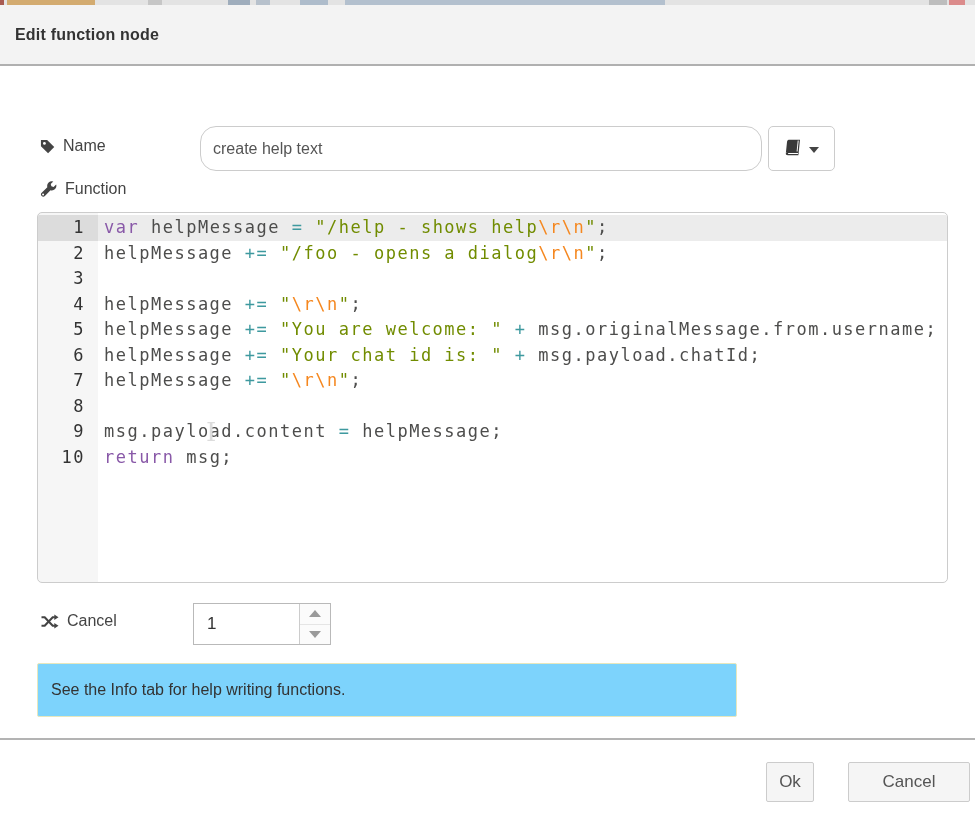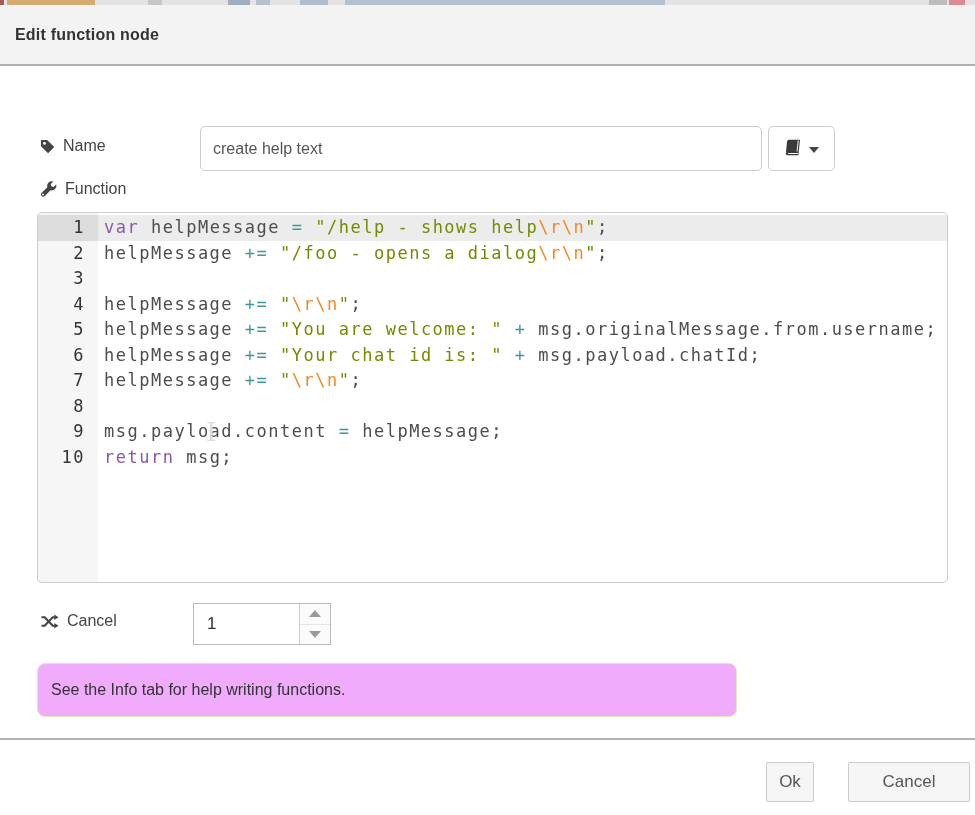--- a/index.html
+++ b/index.html
@@ -20,21 +20,21 @@
   }
   .dlg-title { font-size:16px; font-weight:bold; color:#333; letter-spacing:.2px; }
 
   
   .row-label { display:inline-flex; align-items:center; gap:8px; font-size:16px; color:#444; }
   .row-label svg { display:block; }
   .name-row { position:absolute; top:108px; left:37px; width:911px; height:45px;margin-top:18px; }
   .name-row .row-label { position:absolute; left:3px; top:11px; }
   .name-input {
     position:absolute; left:163px; top:0; width:562px; height:45px;
-    border:1px solid #ccc; border-radius:5px; padding:0 12px;
+    border:1px solid #ccc; border-radius:16px; padding:0 12px;
     font-family:"Liberation Sans", sans-serif; font-size:16px; color:#555; outline:none; background:#fff;
   }
   .lib-btn {
     position:absolute; left:731px; top:0; width:67px; height:45px;
     background:#fff; border:1px solid #ccc; border-radius:5px;
     display:flex; align-items:center; justify-content:center; gap:7px; cursor:pointer;
   }
 
   
   .func-label { position:absolute; top:180px; left:40px; }
@@ -80,21 +80,21 @@
     flex:1; background:#fbfbfb; border:none; cursor:pointer; position:relative;
     display:flex; align-items:center; justify-content:center; padding:0;
   }
   .spin-btn + .spin-btn { border-top:1px solid #e5e5e5; }
   .tri-up { width:0; height:0; border-left:6px solid transparent; border-right:6px solid transparent; border-bottom:7px solid #9a9a9a; }
   .tri-down { width:0; height:0; border-left:6px solid transparent; border-right:6px solid transparent; border-top:7px solid #9a9a9a; }
 
   
   .tip {
     position:absolute; top:663px; left:37px; width:700px; height:54px;
-    background:#f0abfc; border:1px solid #e7e7bd; border-radius:8px;
+    background:#7dd3fc; border:1px solid #e7e7bd; border-radius:2px;
     display:flex; align-items:center; padding-left:13px; font-size:16px; color:#333;
   }
 
   
   .footer-divider { position:absolute; top:738px; left:0; width:975px; height:2px; background:#b3b3b3; }
   .btn {
     position:absolute; top:762px; height:40px; background:#f5f5f5; border:1px solid #ccc;
     border-radius:2px; font-family:"Liberation Sans", sans-serif; font-size:17px; color:#555;
     display:flex; align-items:center; justify-content:center; cursor:pointer;
   }

